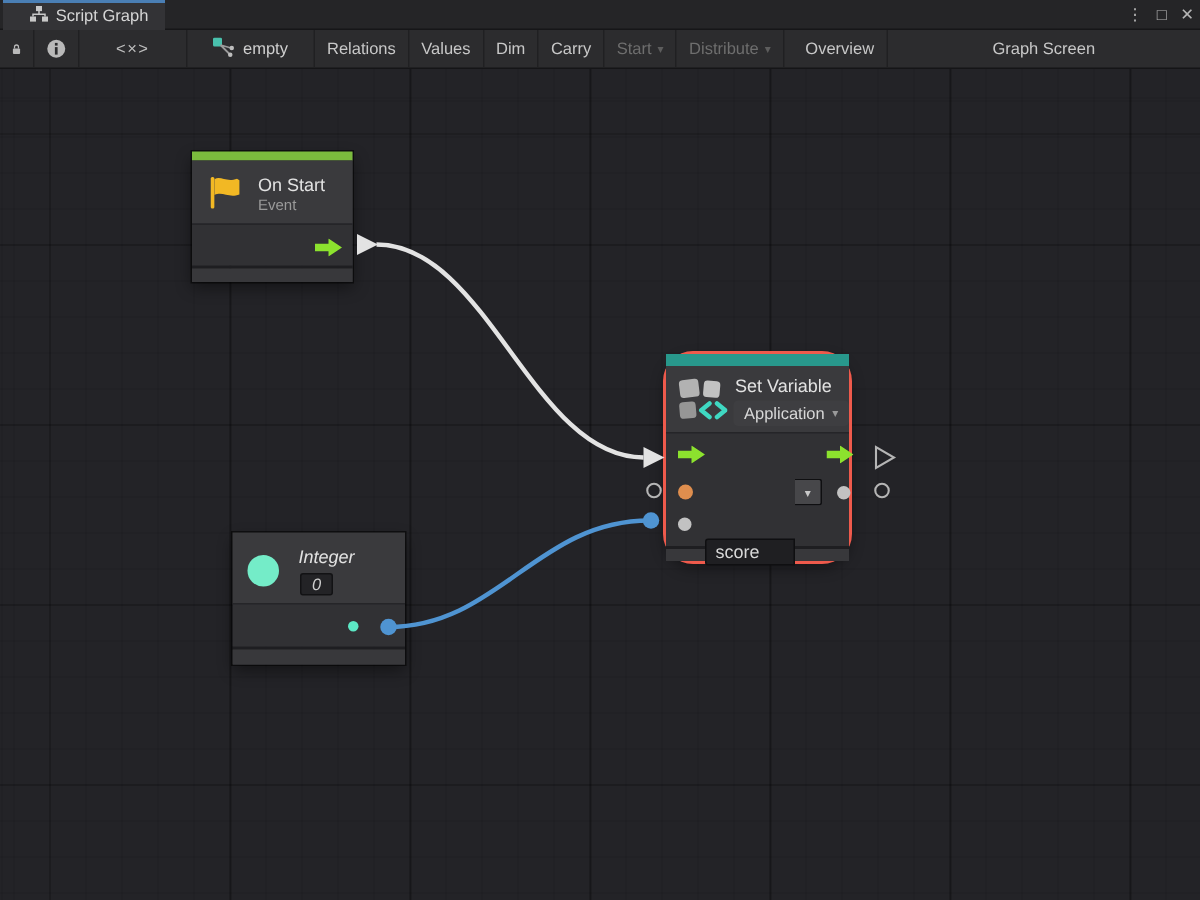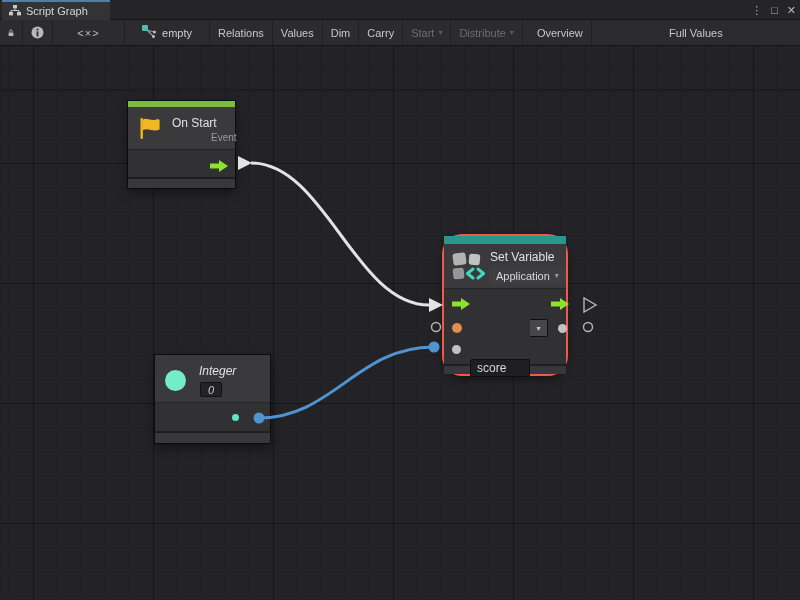--- a/index.html
+++ b/index.html
@@ -2,21 +2,21 @@
 <html><head>
 <meta charset="utf-8">
 <style>
   * { margin:0; padding:0; box-sizing:border-box; }
   html,body { width:800px; height:600px; background:#1b1b1d; }
   body { font-family:"Liberation Sans","DejaVu Sans",sans-serif; -webkit-font-smoothing:antialiased; }
   #app { position:relative; width:800px; height:600px; overflow:hidden; background:#232327; }
 
   
   .titlebar { position:absolute; left:0; top:0; width:800px; height:20px; background:#252527; border-bottom:1px solid #161618; }
-  .tab { position:absolute; left:2px; top:0; width:108px; height:20px; background:#333336; display:flex; align-items:center; gap:5px; padding-left:7px; border-top:2px solid #4a7fb5; }
+  .tab { position:absolute; left:2px; top:0; width:108px; height:20px; background:#333336; display:flex; align-items:center; gap:5px; padding-left:7px; border-top:2px solid #4a7fb5;justify-content:center; }
   .tab-label { color:#d6d6d6; font-size:11px; }
   .win-controls { position:absolute; right:4px; top:0; height:20px; display:flex; align-items:center; gap:9px; color:#b5b5b5; }
   .win-controls span { font-size:11px; line-height:20px; cursor:default; }
 
   
   .toolbar { position:absolute; left:0; top:20px; width:800px; height:26px; background:#2c2c2e; border-bottom:1px solid #151517; display:flex; align-items:stretch; font-size:11px; color:#c8c8c8; }
   .tsec { display:flex; align-items:center; justify-content:center; border-right:1px solid #202022; padding:0 8px; white-space:nowrap; }
   .tbtn { cursor:default; }
   .tbtn.disabled { color:#6e6e6e; }
   .caret { font-size:8px; margin-left:4px; color:#9a9a9a; }
@@ -43,21 +43,21 @@
 
   
   .node { position:absolute; z-index:2; box-shadow:0 0 0 1px rgba(0,0,0,.55), 0 4px 10px rgba(0,0,0,.45);text-align:center; }
   .node.selected { box-shadow:0 0 0 2px #ee5a4c, 0 4px 10px rgba(0,0,0,.45); }
   .node-bar { width:100%; }
   .node-header { position:relative; width:100%; background:#3a3a3d; }
   .node-body { position:relative; width:100%; background:#313134; border-top:1px solid #252528; }
   .node-gap { width:100%; height:2px; background:#1e1e21; }
   .node-footer { width:100%; background:#38383b; }
   .node-title { color:#e2e2e2; font-size:12px; }
-  .node-sub { color:#9a9a9a; font-size:10px;margin-left:39px; }
+  .node-sub { color:#9a9a9a; font-size:10px; }
   .abs { position:absolute; }
   .dot { position:absolute; border-radius:50%; }
   .field { position:absolute; background:#1f1f22; border:1px solid #0f0f11; color:#d8d8d8; font-size:12px; display:flex; align-items:center; padding-left:6px; border-radius:2px 0 0 2px;margin-top:40px; }
   .drop-btn { position:absolute; background:#47474a; border:1px solid #0f0f11; border-left:none; color:#c9c9c9; display:flex; align-items:center; justify-content:center; font-size:8px; border-radius:0 2px 2px 0; }
   .mini-field { position:absolute; background:#232326; border:1px solid #121214; color:#cccccc; font-size:11px; display:flex; align-items:center; justify-content:center; border-radius:2px; }
   .pill-drop { position:absolute; background:#3e3e41; border-radius:3px; color:#d8d8d8; font-size:11px; display:flex; align-items:center; justify-content:center; gap:5px; padding:0 7px; height:17px; cursor:default; }
   .circle-icon { border-radius:50%; position:absolute; }
 </style>
 </head>
 <body>
@@ -128,21 +128,21 @@
       <span class="caret">▾</span>
     </div>
     <div class="tsec tbtn disabled">
       <span>Distribute</span>
       <span class="caret">▾</span>
     </div>
     <div class="tsec tbtn" style="margin-left:6px">
       <span>Overview</span>
     </div>
     <div class="tsec tbtn" style="border-right:none; flex:1">
-      <span>Full Values</span>
+      <span>Graph Screen</span>
     </div>
   </div>
 
   <div class="canvas"></div>
 
   <svg class="wires" viewBox="0 0 800 554">
 
     <path d="M 251 117 C 325 117, 355 259, 429 259" stroke="#e3e3e3" stroke-width="3" fill="none"></path>
     <polygon points="238,110 238,124 252,117" fill="#e3e3e3"></polygon>
     <polygon points="429,252 429,266 443,259" fill="#e3e3e3"></polygon>

